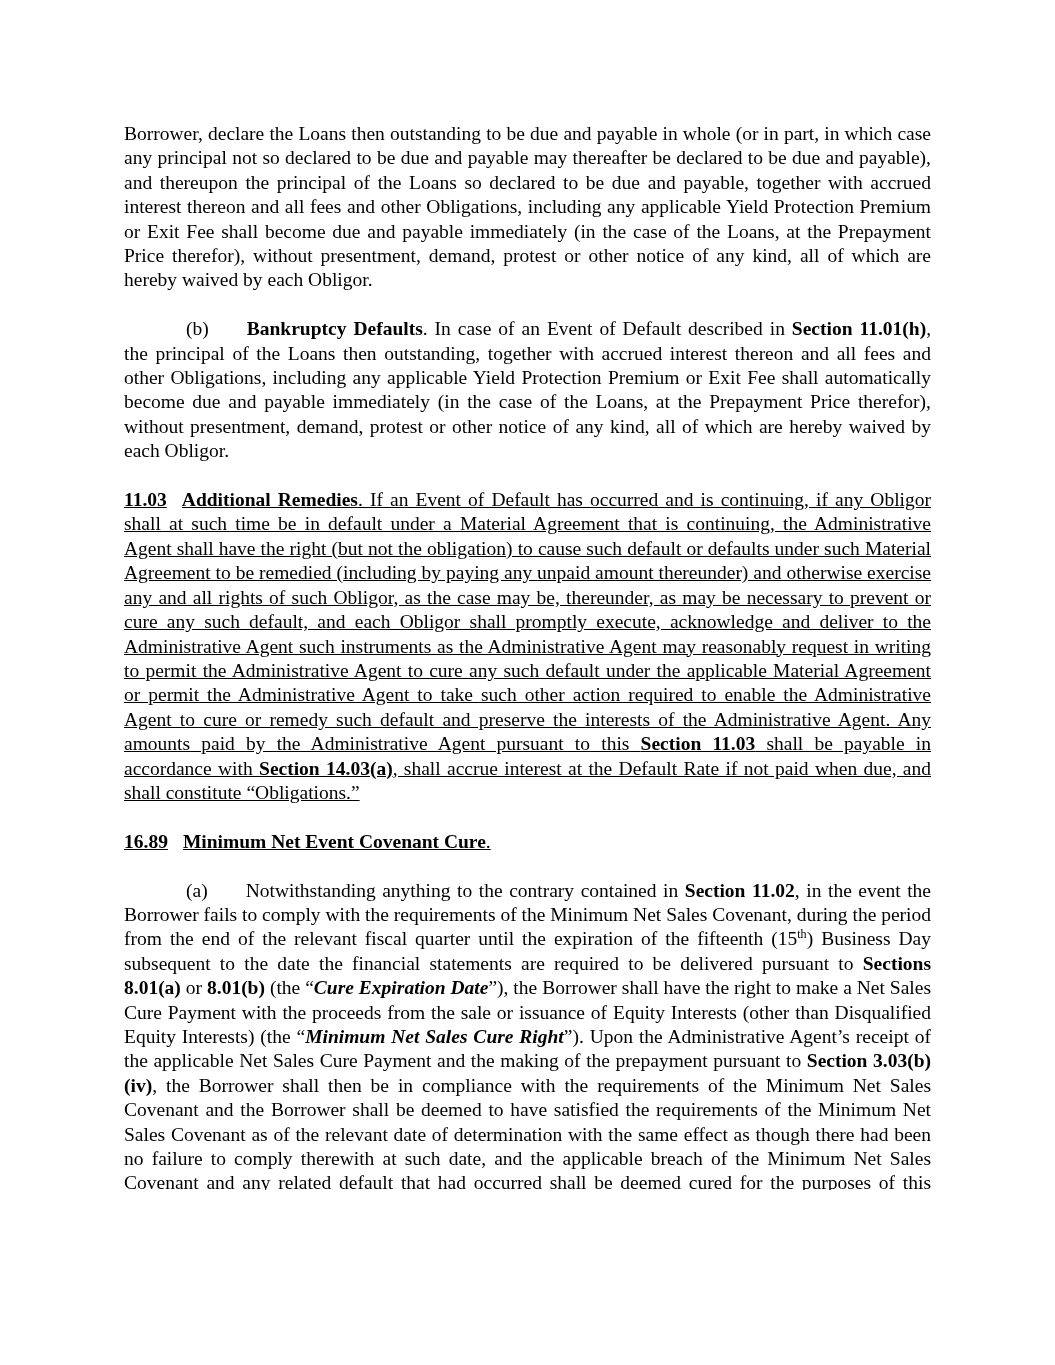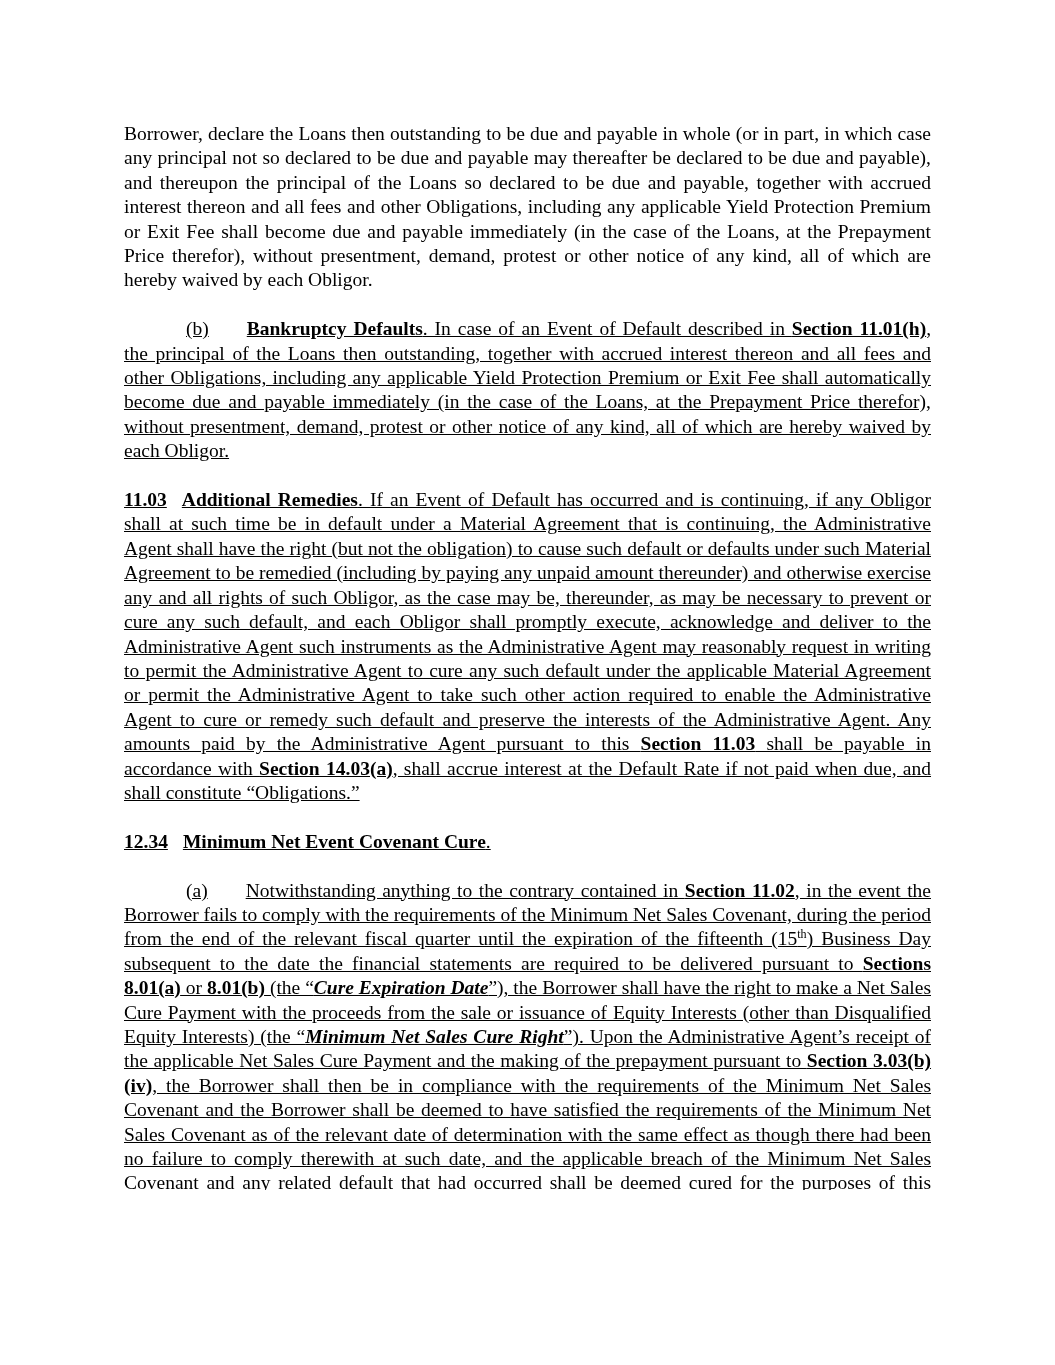--- a/index.html
+++ b/index.html
@@ -18,21 +18,21 @@
   .content {
     position: absolute;
     top: 122px;
     left: 124px;
     width: 807px;
     font-size: 19.5px;
     line-height: 24.4px;
     text-align: justify;
   }
   .para { margin-bottom: 24.4px; }
-  .para.body-indent { text-indent: 62px; text-decoration: underline; }
+  .para.body-indent { text-indent: 62px; }
   .para.section { text-indent: 0; text-decoration: underline; }
   .bold { font-weight: bold; }
   .italic { font-style: italic; }
   .tab { display: inline-block; }
   .tab.md { width: 38px; }
   .tab.sm { width: 15px; }
   sup {
     font-size: 0.62em;
     line-height: 0;
     vertical-align: super;
@@ -56,21 +56,21 @@
   }
 </style>
 </head>
 <body>
 
 <div class="page">
   <main class="content">
       <p class="para body"><span>Borrower, declare the Loans then outstanding to be due and payable in whole (or in part, in which case any principal not so declared to be due and payable may thereafter be declared to be due and payable), and thereupon the principal of the Loans so declared to be due and payable, together with accrued interest thereon and all fees and other Obligations, including any applicable Yield Protection Premium or Exit Fee shall become due and payable immediately (in the case of the Loans, at the Prepayment Price therefor), without presentment, demand, protest or other notice of any kind, all of which are hereby waived by each Obligor.</span></p>
       <p class="para body-indent"><span>(b)</span><span class="tab md"></span><span class="bold">Bankruptcy Defaults</span><span>. In case of an Event of Default described in </span><span class="bold">Section 11.01(h)</span><span>, the principal of the Loans then outstanding, together with accrued interest thereon and all fees and other Obligations, including any applicable Yield Protection Premium or Exit Fee shall automatically become due and payable immediately (in the case of the Loans, at the Prepayment Price therefor), without presentment, demand, protest or other notice of any kind, all of which are hereby waived by each Obligor.</span></p>
       <p class="para section"><span class="bold">11.03</span><span class="tab sm"></span><span class="bold">Additional Remedies</span><span>. If an Event of Default has occurred and is continuing, if any Obligor shall at such time be in default under a Material Agreement that is continuing, the Administrative Agent shall have the right (but not the obligation) to cause such default or defaults under such Material Agreement to be remedied (including by paying any unpaid amount thereunder) and otherwise exercise any and all rights of such Obligor, as the case may be, thereunder, as may be necessary to prevent or cure any such default, and each Obligor shall promptly execute, acknowledge and deliver to the Administrative Agent such instruments as the Administrative Agent may reasonably request in writing to permit the Administrative Agent to cure any such default under the applicable Material Agreement or permit the Administrative Agent to take such other action required to enable the Administrative Agent to cure or remedy such default and preserve the interests of the Administrative Agent. Any amounts paid by the Administrative Agent pursuant to this </span><span class="bold">Section 11.03</span><span> shall be payable in accordance with </span><span class="bold">Section 14.03(a)</span><span>, shall accrue interest at the Default Rate if not paid when due, and shall constitute “Obligations.”</span></p>
-      <p class="para section"><span class="bold">12.34</span><span class="tab sm"></span><span class="bold">Minimum Net Event Covenant Cure</span><span>.</span></p>
+      <p class="para section"><span class="bold">16.89</span><span class="tab sm"></span><span class="bold">Minimum Net Event Covenant Cure</span><span>.</span></p>
       <p class="para body-indent"><span>(a)</span><span class="tab md"></span><span>Notwithstanding anything to the contrary contained in </span><span class="bold">Section 11.02</span><span>, in the event the Borrower fails to comply with the requirements of the Minimum Net Sales Covenant, during the period from the end of the relevant fiscal quarter until the expiration of the fifteenth (15</span><sup>th</sup><span>) Business Day subsequent to the date the financial statements are required to be delivered pursuant to </span><span class="bold">Sections 8.01(a)</span><span> or </span><span class="bold">8.01(b)</span><span> (the “</span><span class="bold italic">Cure Expiration Date</span><span>”), the Borrower shall have the right to make a Net Sales Cure Payment with the proceeds from the sale or issuance of Equity Interests (other than Disqualified Equity Interests) (the “</span><span class="bold italic">Minimum Net Sales Cure Right</span><span>”). Upon the Administrative Agent’s receipt of the applicable Net Sales Cure Payment and the making of the prepayment pursuant to </span><span class="bold">Section 3.03(b)(iv)</span><span>, the Borrower shall then be in compliance with the requirements of the Minimum Net Sales Covenant and the Borrower shall be deemed to have satisfied the requirements of the Minimum Net Sales Covenant as of the relevant date of determination with the same effect as though there had been no failure to comply therewith at such date, and the applicable breach of the Minimum Net Sales Covenant and any related default that had occurred shall be deemed cured for the purposes of this Agreement. Any</span></p>
     </main>
 
   <div class="footer-pageno">-99-</div>
 
   <div class="footer-ids">
     <div>US-DOCS\211260123.16</div>
     <div>4860-0155-0256 v.22</div>
   </div>
 </div>

